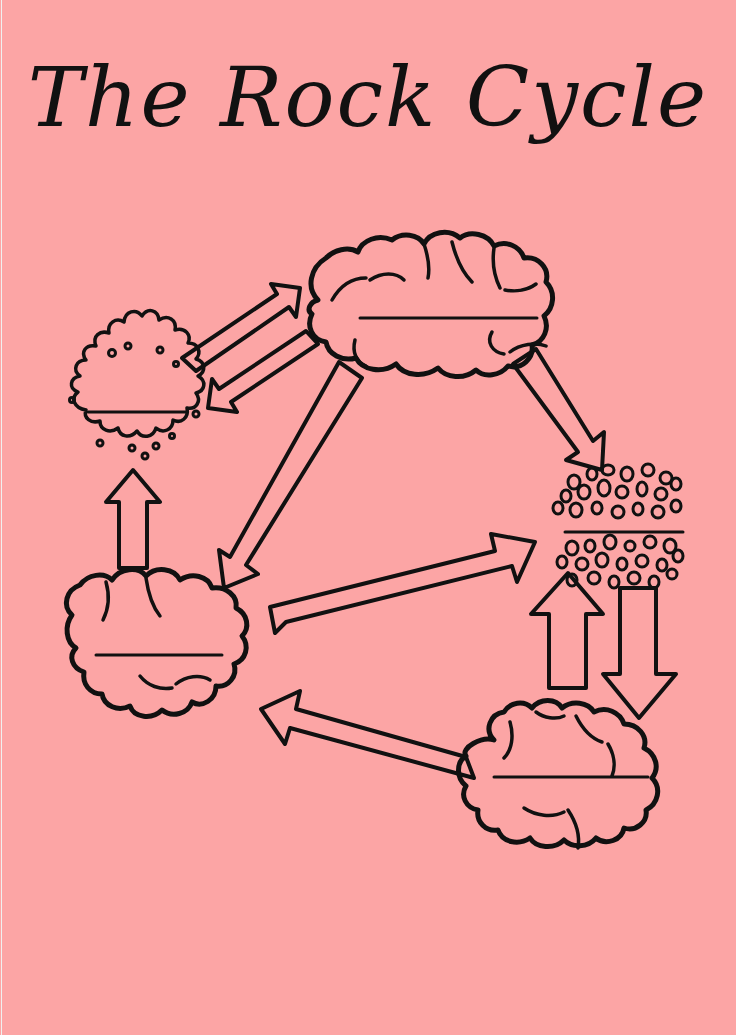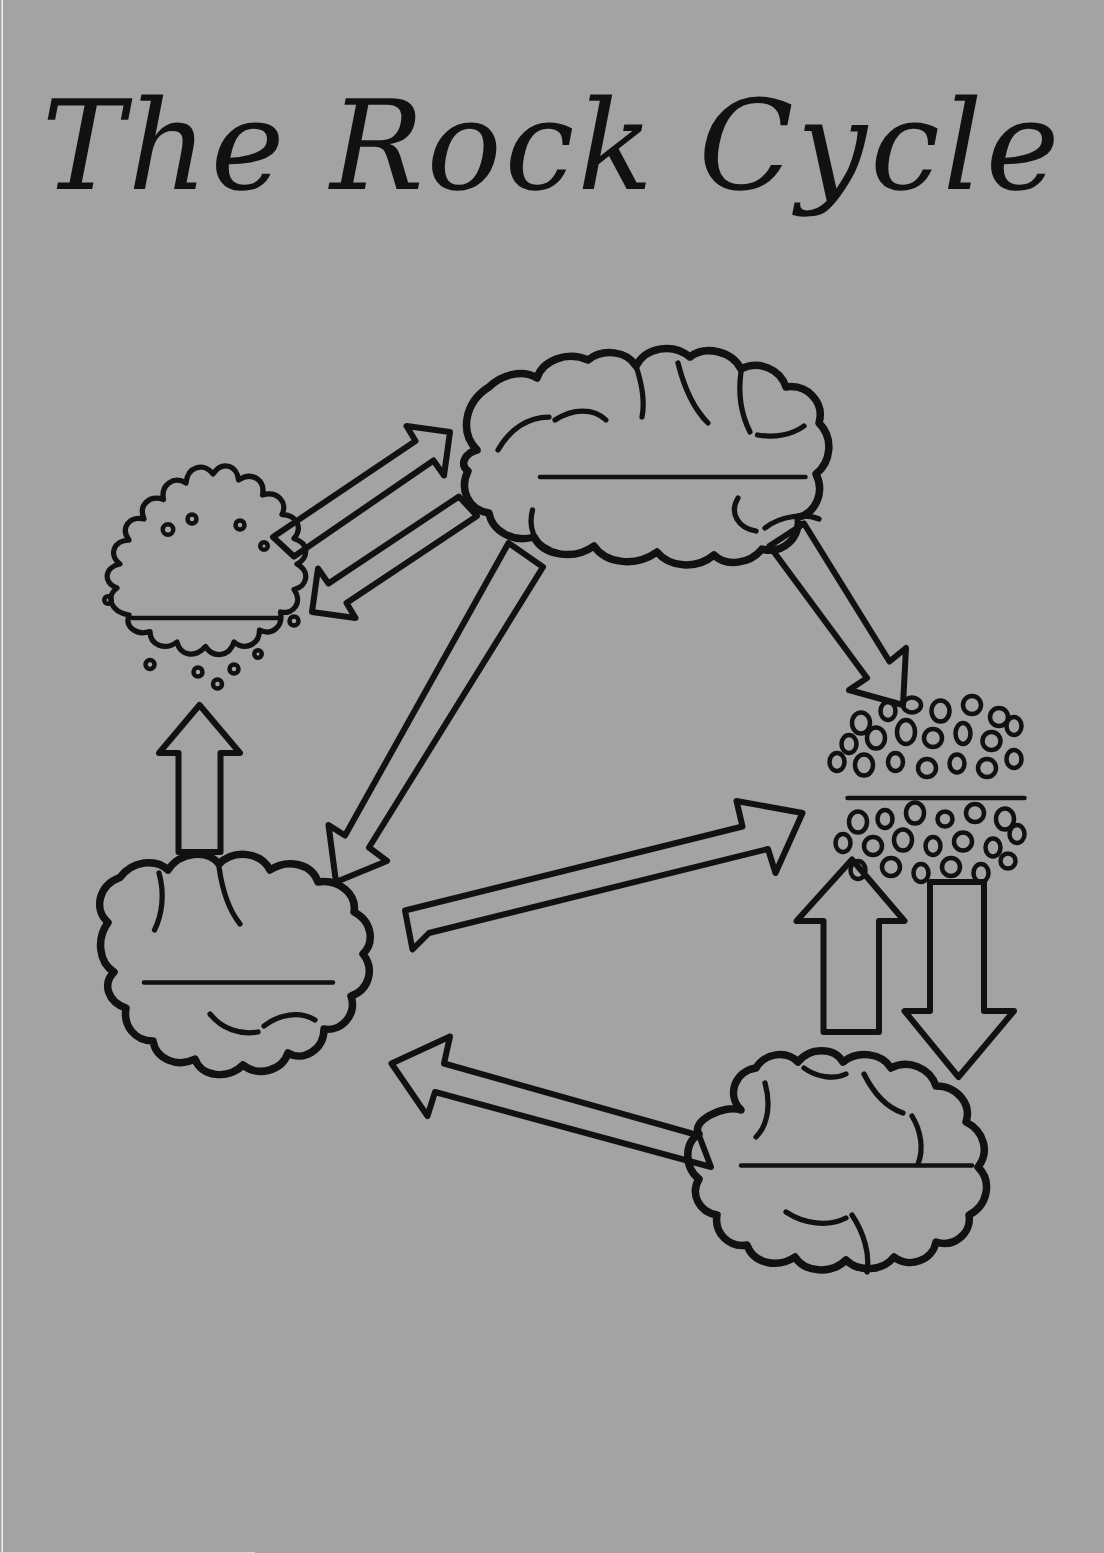--- a/index.html
+++ b/index.html
@@ -8,21 +8,21 @@
     padding: 0;
     background: #ffffff;
   }
   body {
     font-family: "Liberation Serif", serif;
   }
   #page {
     position: relative;
     width: 736px;
     height: 1035px;
-    background: #a3a3a3;
+    background: #fca5a5;
     overflow: hidden;
   }
   #page-edge-left {
     position: absolute;
     left: 1px;
     top: 0;
     width: 1px;
     height: 1035px;
     background: #f0f0f0;
   }

